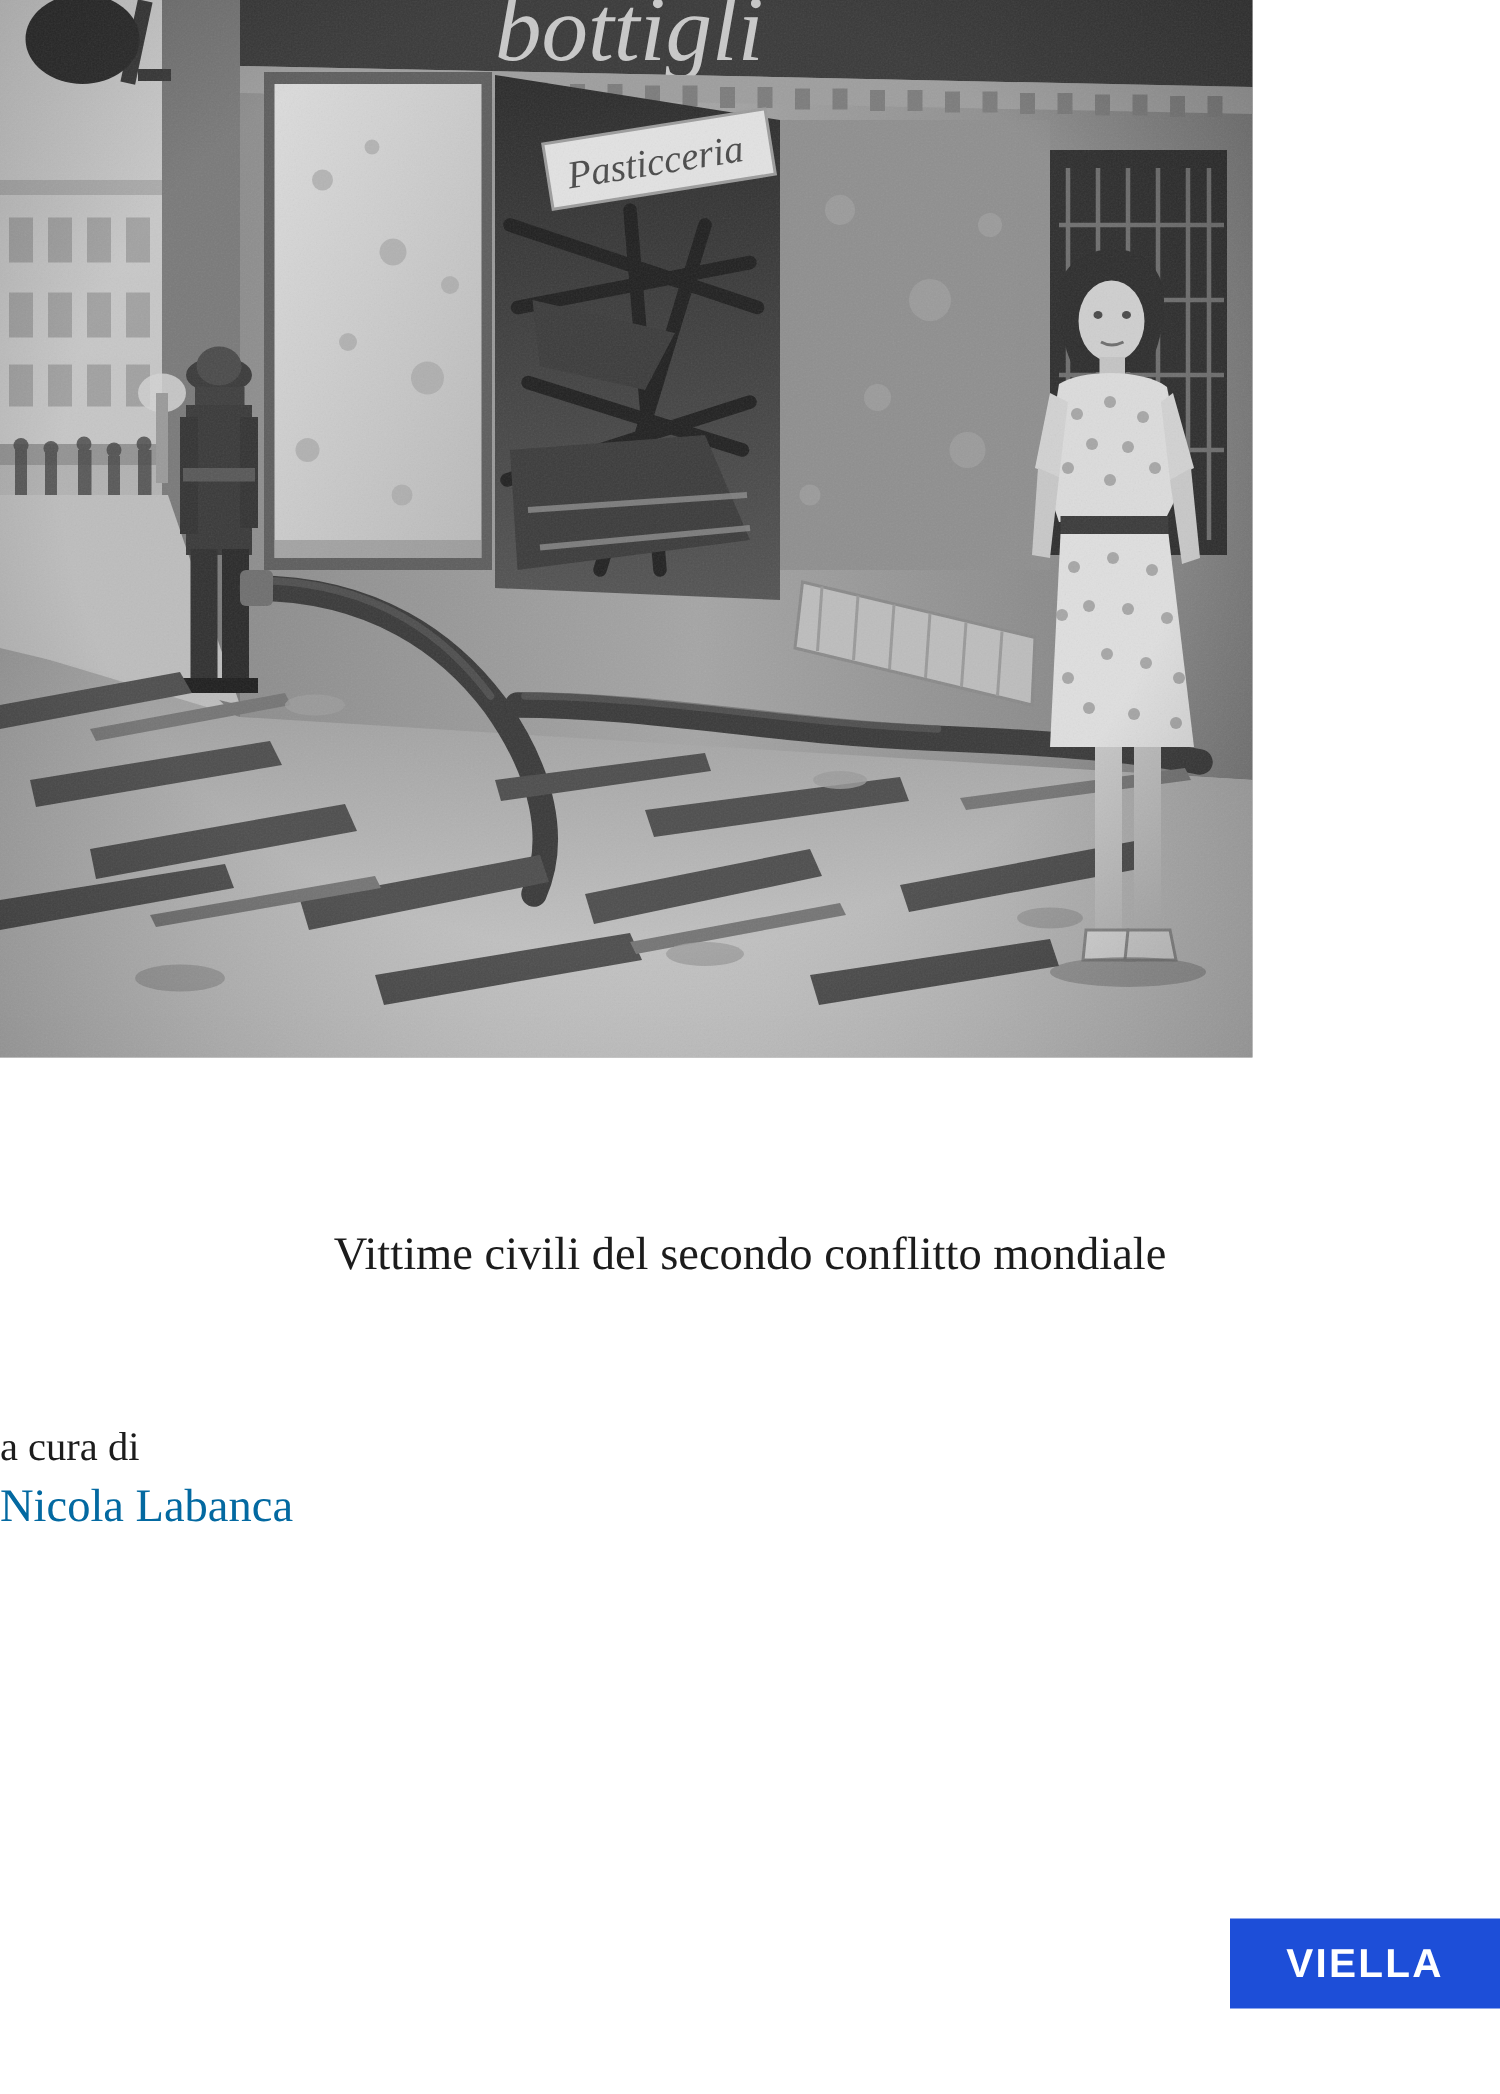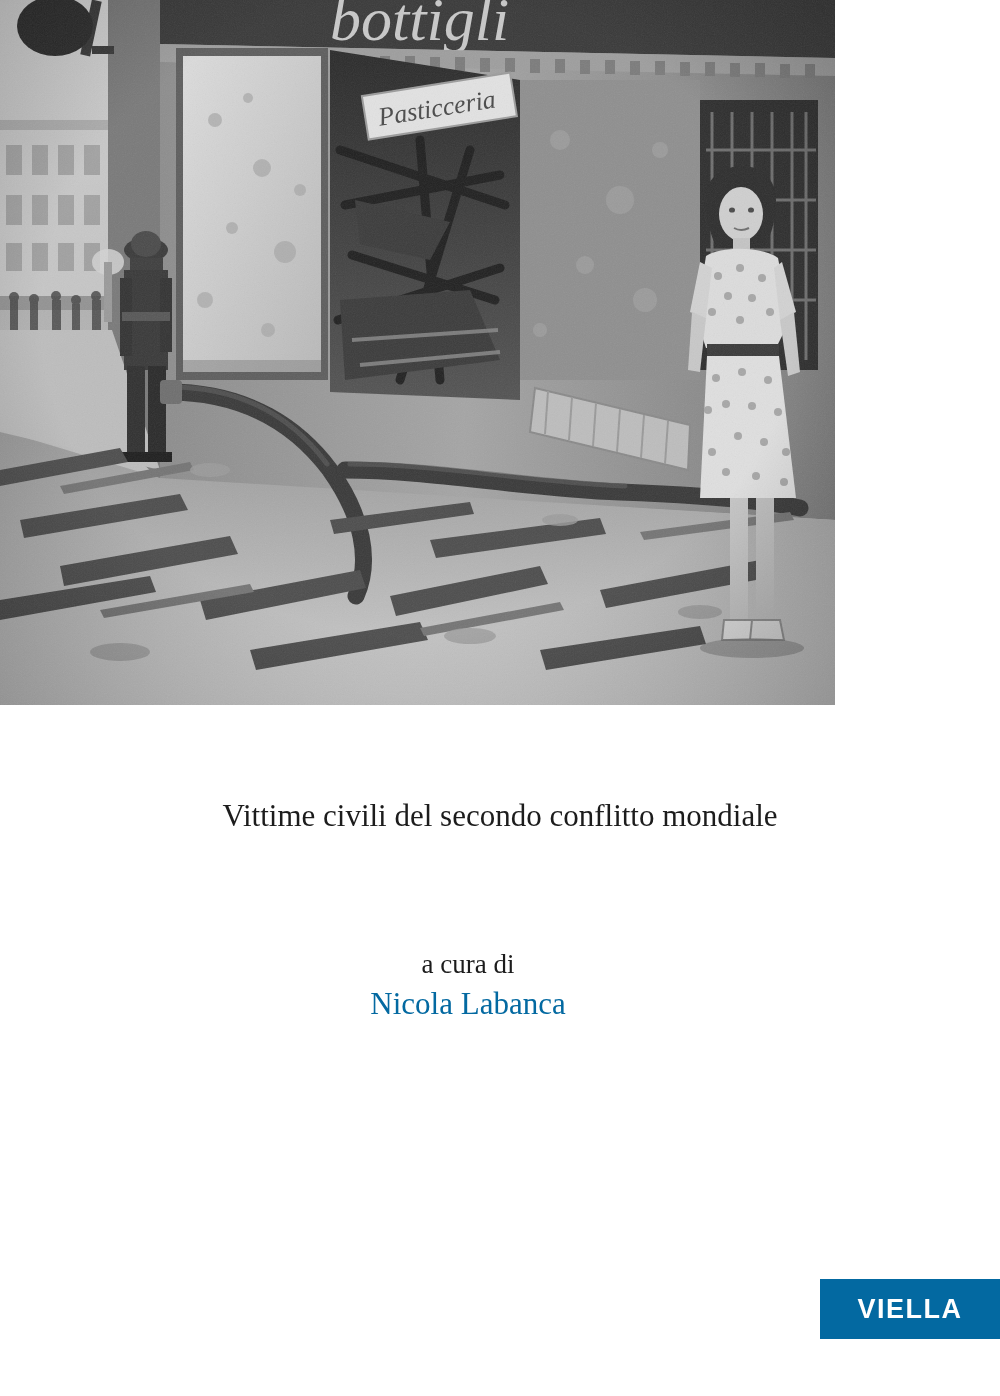--- a/index.html
+++ b/index.html
@@ -39,31 +39,31 @@
     font-size: 45px;
     color: #2a2a72;
     letter-spacing: 0.2px;
     line-height: 1.1;
     margin: 0;
     font-weight: normal;
   }
   .book-subtitle {
     font-size: 31px;
     color: #1c1c1c;
-    margin: 8px 0 0 0;
+    margin: 28px 0 0 0;
     font-weight: normal;
     line-height: 1.15;
   }
 
   .editor-block {
     position: absolute;
     top: 945px;
     left: 0;
     width: 1000px;
-    text-align: center;
+    text-align: left;
     padding-right: 64px;
     box-sizing: border-box;
   }
   .editor-role {
     font-size: 27px;
     color: #1c1c1c;
     line-height: 1.45;
   }
   .editor-name {
     font-size: 31px;
@@ -71,21 +71,21 @@
     line-height: 1.3;
   }
 
   
   .publisher {
     position: absolute;
     right: 0;
     bottom: 57px;
     width: 180px;
     height: 60px;
-    background: #0369a1;
+    background: #1d4ed8;
     display: flex;
     align-items: center;
     justify-content: center;
   }
   .publisher-name {
     color: #ffffff;
     font-size: 27px;
     letter-spacing: 1.5px;
     font-family: "Liberation Sans", sans-serif;
     font-weight: bold;

